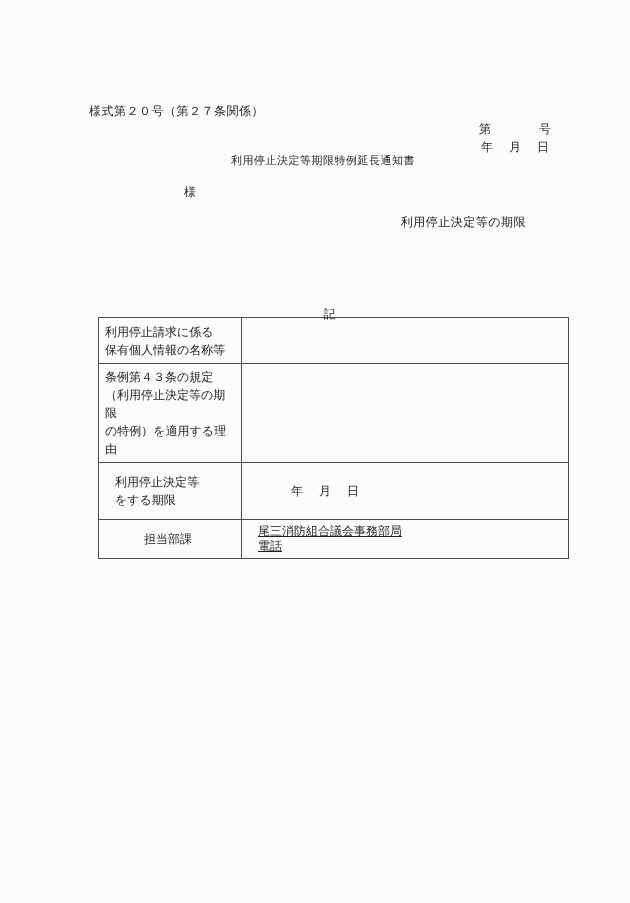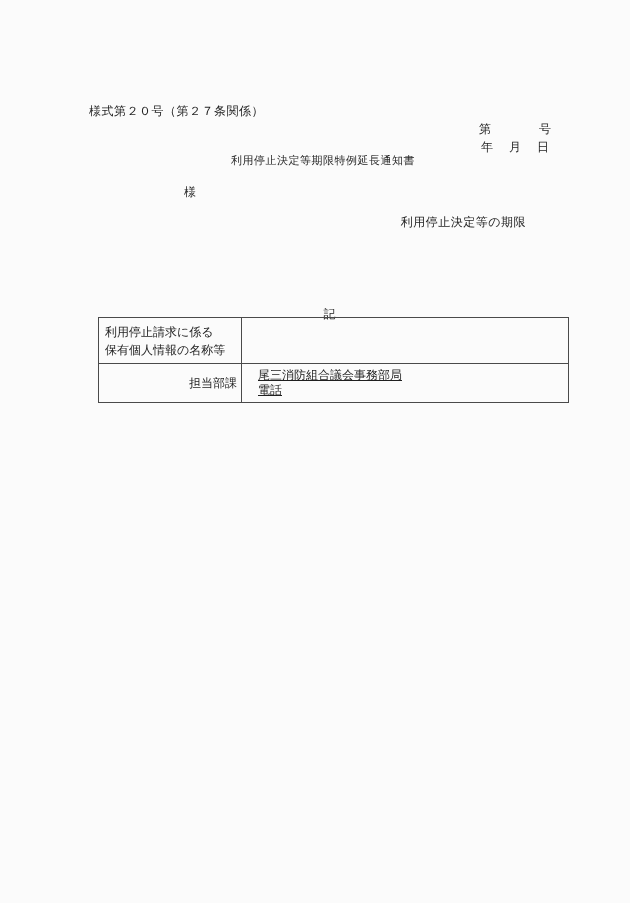--- a/index.html
+++ b/index.html
@@ -67,21 +67,21 @@
     line-height: 18px;
     white-space: pre-line;
   }
   col.c-label { width: 143px; }
   tr.r1 { height: 46px; }
   tr.r2 { height: 76px; }
   tr.r3 { height: 57px; }
   tr.r4 { height: 31px; }
   td.label { padding-left: 6px; }
   tr.r3 td.label { padding-left: 16px; }
-  tr.r4 td.label { padding-left: 0; text-align: right; }
+  tr.r4 td.label { padding-left: 0; text-align: center; }
   td.value { padding-left: 16px; }
   tr.r3 td.value { padding-left: 49px; letter-spacing: 2px; }
   tr.r4 td.value { line-height: 15px; text-decoration: underline; }
 </style>
 </head>
 <body>
 
 <div class="page">
 
   <div class="abs form-number">様式第２０号（第２７条関係）</div>
@@ -103,20 +103,31 @@
     <colgroup>
       <col class="c-label">
       <col class="c-value">
     </colgroup>
     <tbody>
       <tr class="r1">
         <td class="label">利用停止請求に係る
 保有個人情報の名称等</td>
         <td class="value"></td>
       </tr>
+      <tr class="r2">
+        <td class="label">条例第４３条の規定
+（利用停止決定等の期限
+の特例）を適用する理由</td>
+        <td class="value"></td>
+      </tr>
+      <tr class="r3">
+        <td class="label">利用停止決定等
+をする期限</td>
+        <td class="value">年　月　日</td>
+      </tr>
       <tr class="r4">
         <td class="label">担当部課</td>
         <td class="value">尾三消防組合議会事務部局
 電話</td>
       </tr>
     </tbody>
   </table>
 
 </div>
 

